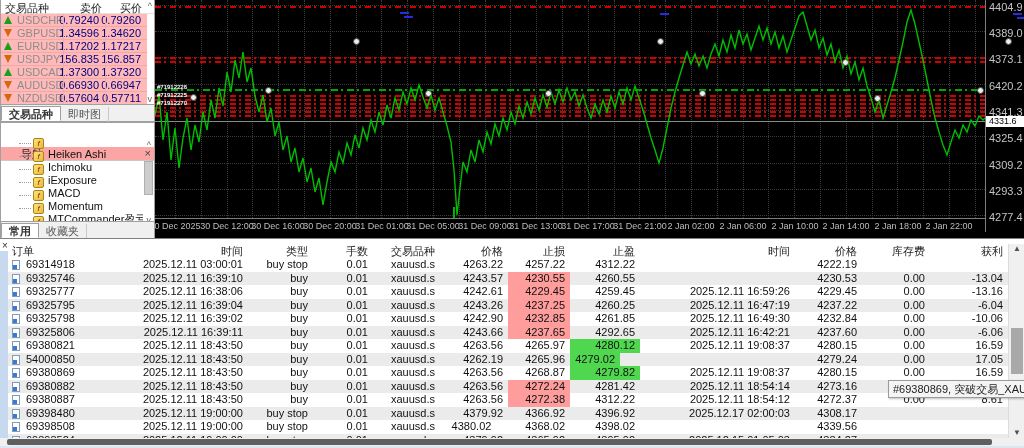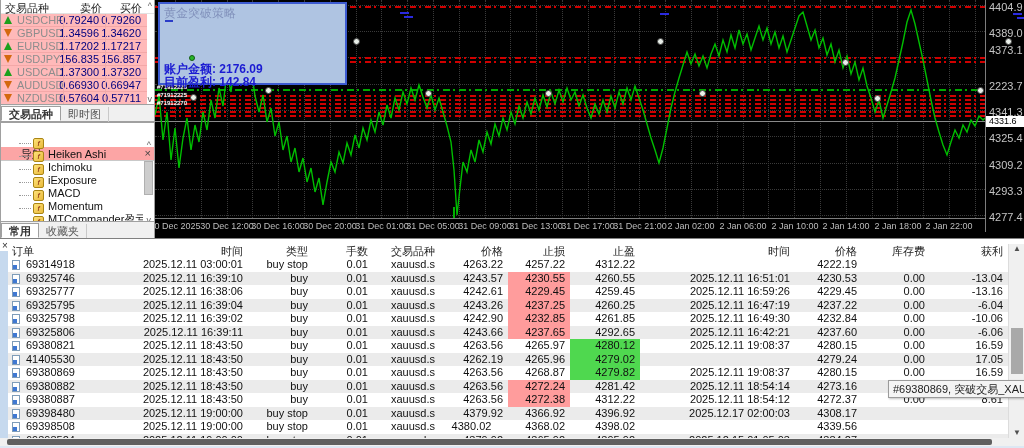--- a/index.html
+++ b/index.html
@@ -284,22 +284,22 @@
         <div class="axis-tick-green" style="left: 298px;"></div>
         <div class="order-lbl" style="left: 2px; top: 84px;">#71912226</div>
         <div class="order-lbl" style="left: 2px; top: 92px;">#71912225</div>
         <div class="order-lbl" style="left: 2px; top: 100px;">#71912270</div>
       </div>
     <div class="axis-sep-v"></div>
     <div class="axis-sep-h"></div>
     <div id="price-axis">
         <div class="pr-label" style="top: 1px;">4404.9</div>
         <div class="pr-label" style="top: 27px;">4389.0</div>
-        <div class="pr-label" style="top: 44px;">4373.1</div>
-        <div class="pr-label" style="top: 80px;">2223.7</div>
+        <div class="pr-label" style="top: 53px;">4373.1</div>
+        <div class="pr-label" style="top: 80px;">6420.2</div>
         <div class="pr-label" style="top: 106px;">4341.3</div>
         <div class="pr-label" style="top: 132px;">4325.4</div>
         <div class="pr-label" style="top: 159px;">4309.2</div>
         <div class="pr-label" style="top: 185px;">4293.3</div>
         <div class="pr-label" style="top: 211px;">4277.4</div>
         <div class="pr-current" style="top: 116px;">4331.6</div>
       </div>
     <div id="time-axis">
         <div class="t-label" style="left: 20px;">30 Dec 2025</div>
         <div class="t-label" style="left: 72px;">30 Dec 12:00</div>
@@ -312,27 +312,20 @@
         <div class="t-label" style="left: 433px;">31 Dec 17:00</div>
         <div class="t-label" style="left: 485px;">31 Dec 21:00</div>
         <div class="t-label" style="left: 536px;">2 Jan 02:00</div>
         <div class="t-label" style="left: 588px;">2 Jan 06:00</div>
         <div class="t-label" style="left: 640px;">2 Jan 10:00</div>
         <div class="t-label" style="left: 691px;">2 Jan 14:00</div>
         <div class="t-label" style="left: 743px;">2 Jan 18:00</div>
         <div class="t-label" style="left: 794px;">2 Jan 22:00</div>
       </div>
 
-    <div id="strategy-panel">
-      <div class="sp-title">黄金突破策略</div>
-      <div class="sp-dash"></div>
-      <div class="sp-dot"></div>
-      <div class="sp-line" style="top:57px" id="sp-balance">账户金额: 2176.09</div>
-      <div class="sp-line" style="top:70px" id="sp-profit">目前盈利: 142.84</div>
-    </div>
   </section>
 
   <section id="toolbox">
     <div class="tb-close">×</div>
     <div class="tb-strip"></div>
     <div class="tbl-header" id="tbl-header">
         <div class="cell" style="left: 0px; width: 89px; padding-left: 4px;">订单</div>
         <div class="cell num" style="left: 89px; width: 151px;">时间</div>
         <div class="cell num" style="left: 240px; width: 65px;">类型</div>
         <div class="cell num" style="left: 305px; width: 60px;">手数</div>
@@ -368,21 +361,20 @@
             <div class="doc-icon"></div>
             <div class="row-id">69325746</div>
           </div>
           <div class="cell num" style="left: 89px; width: 151px;">2025.12.11 16:39:10</div>
           <div class="cell num" style="left: 240px; width: 65px;">buy</div>
           <div class="cell num" style="left: 305px; width: 60px;">0.01</div>
           <div class="cell num" style="left: 365px; width: 67px;">xauusd.s</div>
           <div class="cell num" style="left: 432px; width: 68px;">4243.57</div>
           <div class="cell num hl-pink" style="left: 500px; width: 62px;">4230.55</div>
           <div class="cell num" style="left: 562px; width: 70px;">4260.55</div>
-          <div class="cell num" style="left: 632px; width: 155px;">2025.12.11 16:51:01</div>
           <div class="cell num" style="left: 787px; width: 67px;">4230.53</div>
           <div class="cell num" style="left: 854px; width: 68px;">0.00</div>
           <div class="cell num" style="left: 922px; width: 78px;">-13.04</div>
         </div>
         <div class="trow" style="width: 1000px;">
           <div class="cell" style="left: 0px; width: 89px;">
             <div class="doc-icon"></div>
             <div class="row-id">69325777</div>
           </div>
           <div class="cell num" style="left: 89px; width: 151px;">2025.12.11 16:38:06</div>
@@ -461,29 +453,29 @@
           <div class="cell num" style="left: 500px; width: 62px;">4265.97</div>
           <div class="cell num hl-green" style="left: 562px; width: 70px;">4280.12</div>
           <div class="cell num" style="left: 632px; width: 155px;">2025.12.11 19:08:37</div>
           <div class="cell num" style="left: 787px; width: 67px;">4280.15</div>
           <div class="cell num" style="left: 854px; width: 68px;">0.00</div>
           <div class="cell num" style="left: 922px; width: 78px;">16.59</div>
         </div>
         <div class="trow alt" style="width: 1000px;">
           <div class="cell" style="left: 0px; width: 89px;">
             <div class="doc-icon"></div>
-            <div class="row-id">41405530</div>
+            <div class="row-id">54000850</div>
           </div>
           <div class="cell num" style="left: 89px; width: 151px;">2025.12.11 18:43:50</div>
           <div class="cell num" style="left: 240px; width: 65px;">buy</div>
           <div class="cell num" style="left: 305px; width: 60px;">0.01</div>
           <div class="cell num" style="left: 365px; width: 67px;">xauusd.s</div>
           <div class="cell num" style="left: 432px; width: 68px;">4262.19</div>
           <div class="cell num" style="left: 500px; width: 62px;">4265.96</div>
-          <div class="cell num hl-green" style="left: 562px; width: 70px;">4279.02</div>
+          <div class="cell num hl-green" style="left: 562px; width: 50px;">4279.02</div>
           <div class="cell num" style="left: 787px; width: 67px;">4279.24</div>
           <div class="cell num" style="left: 854px; width: 68px;">0.00</div>
           <div class="cell num" style="left: 922px; width: 78px;">17.05</div>
         </div>
         <div class="trow" style="width: 1000px;">
           <div class="cell" style="left: 0px; width: 89px;">
             <div class="doc-icon"></div>
             <div class="row-id">69380869</div>
           </div>
           <div class="cell num" style="left: 89px; width: 151px;">2025.12.11 18:43:50</div>

